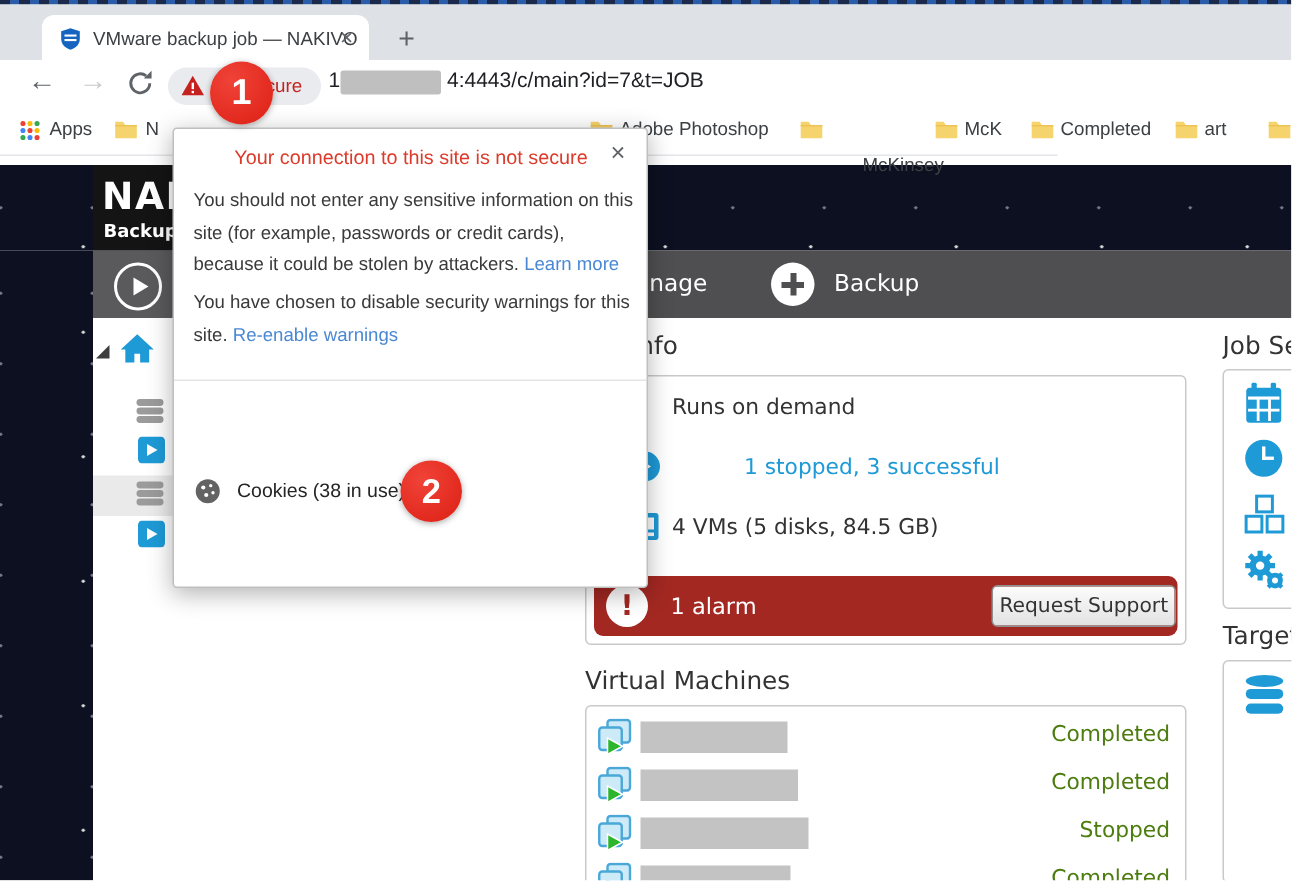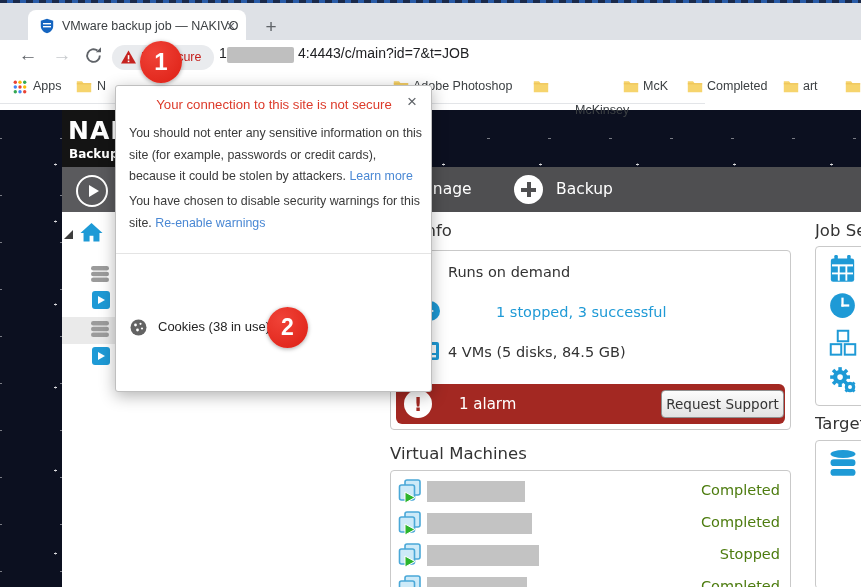--- a/index.html
+++ b/index.html
@@ -54,21 +54,21 @@
   .sidebar{left:62px;top:212px;width:330px;height:375px;background:#fff;}
   .expander{left:2px;top:18px;width:0;height:0;border-bottom:9px solid #3d3d3d;border-left:9px solid transparent;}
   .sel-row{left:0;top:105px;width:330px;height:27px;background:#eaeaea;}
   .h1{font-size:16.5px;color:#333;white-space:nowrap;}
   .panel{border:1px solid #c9c9c9;border-radius:4px;background:#fff;}
   .ji-row-t{font-size:14.5px;color:#333;white-space:nowrap;}
   .blue-t{color:#1f9ad6;}
   .alarmbar{left:5px;top:133px;width:389px;height:40px;background:#a32822;border-radius:6px;color:#fff;}
   .alarm-ico{left:8px;top:6px;width:28px;height:28px;background:#fff;border-radius:50%;
     text-align:center;line-height:28px;font-weight:bold;font-size:19px;color:#a32822;}
-  .alarm-txt{left:63px;top:11px;font-size:15px;}
+  .alarm-txt{left:51px;top:11px;font-size:15px;}
   .req-btn{left:265px;top:6px;width:121px;height:26px;background:linear-gradient(#fcfcfc,#e2e2e2);
     border:1px solid #8f8f8f;border-radius:4px;color:#333;font-size:13.5px;
     text-align:center;line-height:26px;}
   .vm-row{left:0;width:399px;height:30px;}
   .vm-bar{position:absolute;left:36px;top:4px;height:21px;background:#c3c3c3;}
   .vm-status{position:absolute;right:10px;top:5px;font-size:14.5px;color:#4d7c0f;}
   .clip-h{overflow:hidden;white-space:nowrap;}
   
   .popup{left:115px;top:85px;width:315px;height:305px;background:#fff;border:1px solid #bfbfbf;
     border-radius:3px;box-shadow:0 4px 16px rgba(0,0,0,.3);}

